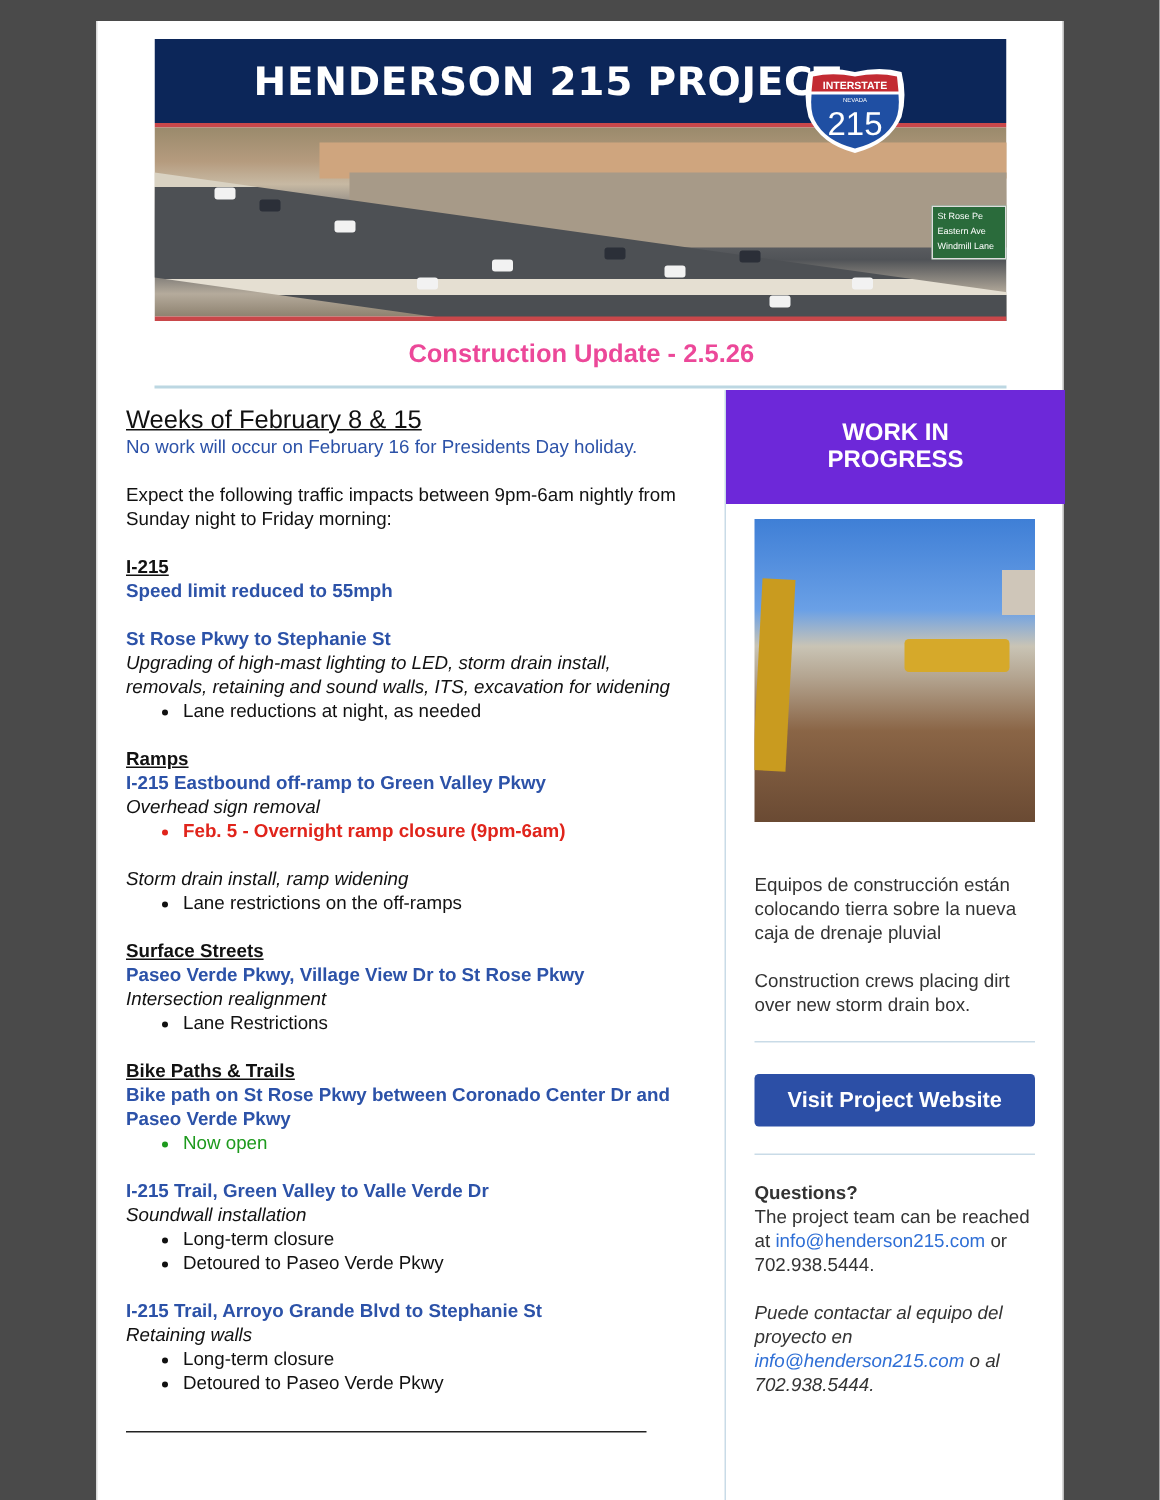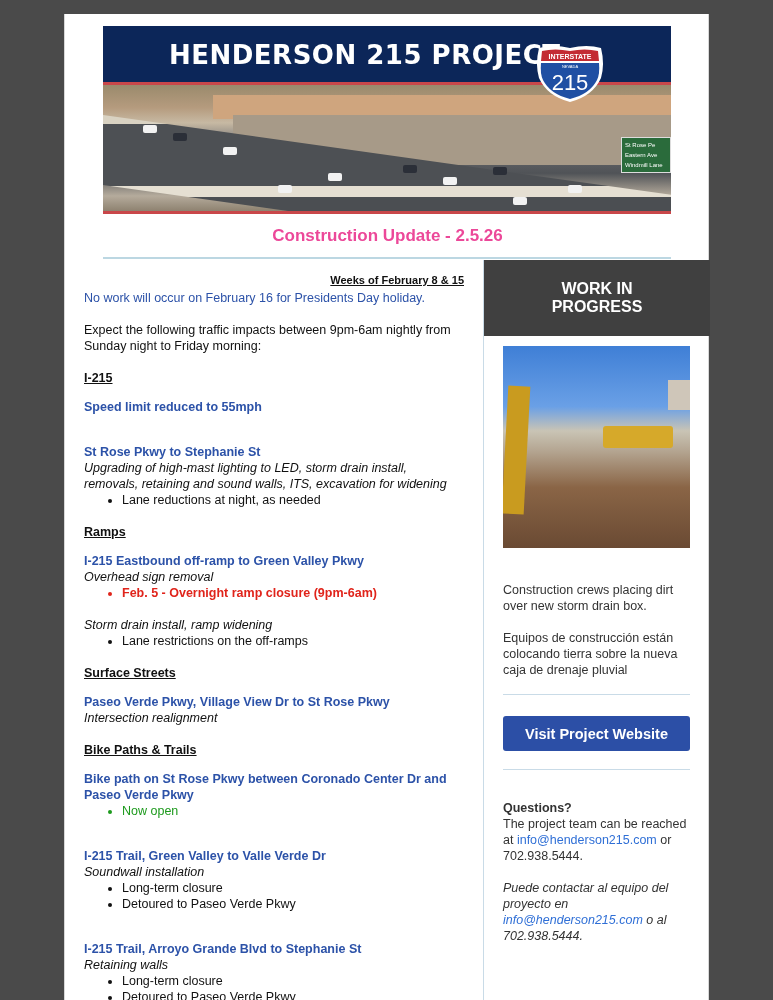--- a/index.html
+++ b/index.html
@@ -72,43 +72,43 @@
   }
   .title-rule {
     position: absolute; left: 38px; top: 243px; width: 568px; height: 2px; background: #bcd7e2;
   }
   
   .left {
     position: absolute; left: 19px; top: 256px; width: 380px;
     font-size: 12.5px; line-height: 16px; color: #111;
   }
   .weeks {
-    font-size: 11px; font-weight: bold; text-decoration: underline; line-height: 20px; margin: 0; text-align: right;
+    font-size: 17px; font-weight: normal; text-decoration: underline; line-height: 20px; margin: 0;
   }
   .blue { color: #2c52a8; }
   .red { color: #e0241b; }
   .green { color: #1d9a1d; }
-  .bold { font-weight: bold; margin-top: 13px; }
+  .bold { font-weight: bold; }
   .ul { text-decoration: underline; font-weight: bold; }
   .it { font-style: italic; }
   .gap { height: 16px; }
   ul.bl { margin: 0; padding-left: 38px; }
   ul.bl li { margin: 0; }
   ul.bl.red-dots li::marker { color: #e0241b; }
   ul.bl.green-dots li::marker { color: #1d9a1d; }
   .bottom-rule {
     margin-top: 24px; width: 347px; border-bottom: 1.5px solid #222; height: 0;
   }
   
   .right {
     position: absolute; left: 418px; top: 246px; width: 227px; height: 760px;
     border-left: 1px solid #c9dbe7; box-sizing: border-box;
   }
   .wip {
-    height: 76px; background: #404040; color: #fff; font-weight: bold;
+    height: 76px; background: #6d28d9; color: #fff; font-weight: bold;
     font-size: 16px; line-height: 18px; text-align: center;
     display: flex; align-items: center; justify-content: center;
   }
   .wip-photo {
     position: absolute; left: 19px; top: 86px; width: 187px; height: 202px;
     background: linear-gradient(180deg, #3f7fd6 0%, #6aa0e6 30%, #c9c4b5 42%, #b4a591 52%, #8a6546 70%, #6a4a33 100%);
     overflow: hidden;
   }
   .wip-photo .arm {
     position: absolute; left: 2px; top: 40px; width: 22px; height: 128px; background: #c99b1f;
@@ -210,20 +210,23 @@
     <div class="gap"></div>
     <div class="it">Storm drain install, ramp widening</div>
     <ul class="bl">
       <li>Lane restrictions on the off-ramps</li>
     </ul>
     <div class="gap"></div>
 
     <div class="ul">Surface Streets</div>
     <div class="blue bold">Paseo Verde Pkwy, Village View Dr to St Rose Pkwy</div>
     <div class="it">Intersection realignment</div>
+    <ul class="bl">
+      <li>Lane Restrictions</li>
+    </ul>
     <div class="gap"></div>
 
     <div class="ul">Bike Paths &amp; Trails</div>
     <div class="blue bold">Bike path on St Rose Pkwy between Coronado Center Dr and Paseo Verde Pkwy</div>
     <ul class="bl green-dots">
       <li class="green">Now open</li>
     </ul>
     <div class="gap"></div>
     <div class="blue bold">I-215 Trail, Green Valley to Valle Verde Dr</div>
     <div class="it">Soundwall installation</div>
@@ -247,22 +250,22 @@
         <div>WORK IN</div>
         <div>PROGRESS</div>
       </div>
     </div>
     <div class="wip-photo">
       <div class="bldg"></div>
       <div class="arm"></div>
       <div class="exc"></div>
     </div>
     <div class="caption">
+      <p>Equipos de construcción están colocando tierra sobre la nueva caja de drenaje pluvial</p>
       <p>Construction crews placing dirt over new storm drain box.</p>
-      <p>Equipos de construcción están colocando tierra sobre la nueva caja de drenaje pluvial</p>
     </div>
     <div class="side-rule" style="top:434px"></div>
     <div class="visit-btn">Visit Project Website</div>
     <div class="side-rule" style="top:509px"></div>
 
     <div class="questions">
       <p>
         <span class="bold" style="display:block">Questions?</span>
         <span>The project team can be reached at</span>
         <a class="link">info@henderson215.com</a>

